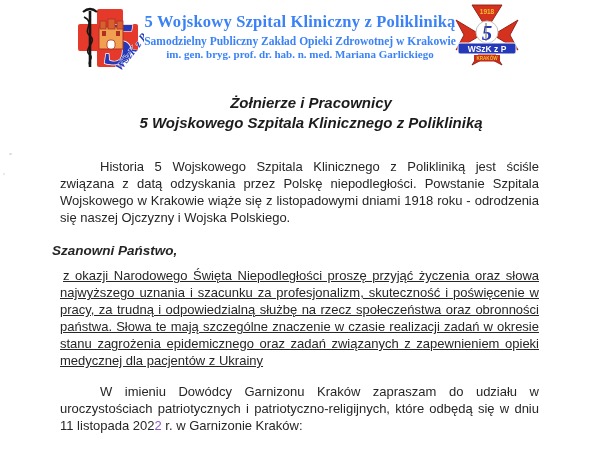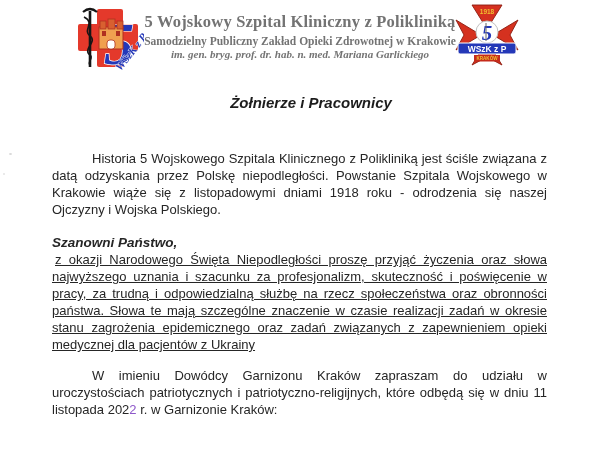--- a/index.html
+++ b/index.html
@@ -10,38 +10,38 @@
     overflow:hidden;
     font-family:"Liberation Sans", sans-serif;
     color:#262626;
   }
   
   .letterhead{position:absolute;top:0;left:0;width:600px;height:82px;}
   .logo-left{position:absolute;left:74px;top:7px;width:70px;height:66px;}
   .logo-right{position:absolute;left:453px;top:3px;width:68px;height:74px;}
   .head-text{
     position:absolute;left:110px;right:110px;top:12px;
-    text-align:center;color:#737373;
+    text-align:center;color:#3b82f6;
     font-family:"Liberation Serif", serif;
   }
   .org-name{font-size:16.5px;font-weight:bold;letter-spacing:.2px;line-height:20px;}
   .org-subtitle{font-size:11.5px;font-weight:bold;line-height:14px;margin-top:2px;}
-  .org-patron{font-size:11px;font-weight:bold;font-style:italic;line-height:13px;}
+  .org-patron{font-size:11px;font-weight:bold;line-height:13px;}
   
   .letter-title{
     position:absolute;top:93px;left:0;right:0;
     text-align:center;font-weight:bold;font-style:italic;
     font-size:15px;line-height:20px;color:#1c1c1c;padding-left:22px;
   }
   
   .letter-body{
     position:absolute;top:150px;left:52px;width:495px;
     font-size:13px;line-height:17px;text-align:justify;
   }
-  .letter-body p{margin:0;}
+  .letter-body p{margin:8px;}
   .indent{text-indent:40px;}
   .greeting{
     text-align:left;font-weight:bold;font-style:italic;
     margin:16px 34px 0 0 !important;font-size:13.5px;
   }
   .p-wishes{text-indent:3px;text-decoration:underline;}
   .p-success{margin-top:2px !important;text-indent:31px;}
   .p-invite{margin-top:14px !important;}
   .edited-digit{color:#8d57c9;}
   
@@ -99,20 +99,21 @@
       <line x1="33" y1="20" x2="33" y2="38" stroke="#666666" stroke-width="1"></line>
       <rect x="5" y="40" width="58" height="11" rx="2" fill="#2438b8" stroke="#ffffff" stroke-width="1"></rect>
       <text x="34" y="48.5" text-anchor="middle" font-family="Liberation Sans, sans-serif" font-weight="bold" font-size="8.5" fill="#ffffff">WSzK z P</text>
       <rect x="21" y="52" width="26" height="6.5" fill="#c62b1a"></rect>
       <text x="34" y="57" text-anchor="middle" font-family="Liberation Sans, sans-serif" font-weight="bold" font-size="4.6" fill="#f0c030">KRAKÓW</text>
     </svg>
   </div>
 
   <div class="letter-title">
     <div>Żołnierze i Pracownicy</div>
+    <div>5 Wojskowego Szpitala Klinicznego z Polikliniką</div>
   </div>
 
   <div class="letter-body">
     <p class="indent">Historia 5 Wojskowego Szpitala Klinicznego z Polikliniką jest ściśle związana z datą odzyskania przez Polskę niepodległości. Powstanie Szpitala Wojskowego w Krakowie wiąże się z listopadowymi dniami 1918 roku - odrodzenia się naszej Ojczyzny i Wojska Polskiego.</p>
     <p class="greeting">Szanowni Państwo,</p>
     <p class="p-wishes">z okazji Narodowego Święta Niepodległości proszę przyjąć życzenia oraz słowa najwyższego uznania i szacunku za profesjonalizm, skuteczność i poświęcenie w pracy, za trudną i odpowiedzialną służbę na rzecz społeczeństwa oraz obronności państwa. Słowa te mają szczególne znaczenie w czasie realizacji zadań w okresie stanu zagrożenia epidemicznego oraz zadań związanych z zapewnieniem opieki medycznej dla pacjentów z Ukrainy</p>
     <p class="indent p-invite"><span>W imieniu Dowódcy Garnizonu Kraków zapraszam do udziału w uroczystościach patriotycznych i patriotyczno-religijnych, które odbędą się w dniu 11 listopada 202</span><span class="edited-digit">2</span><span> r. w  Garnizonie Kraków:</span></p>
   </div>
 
   <div class="artifact artifact-1"></div>

